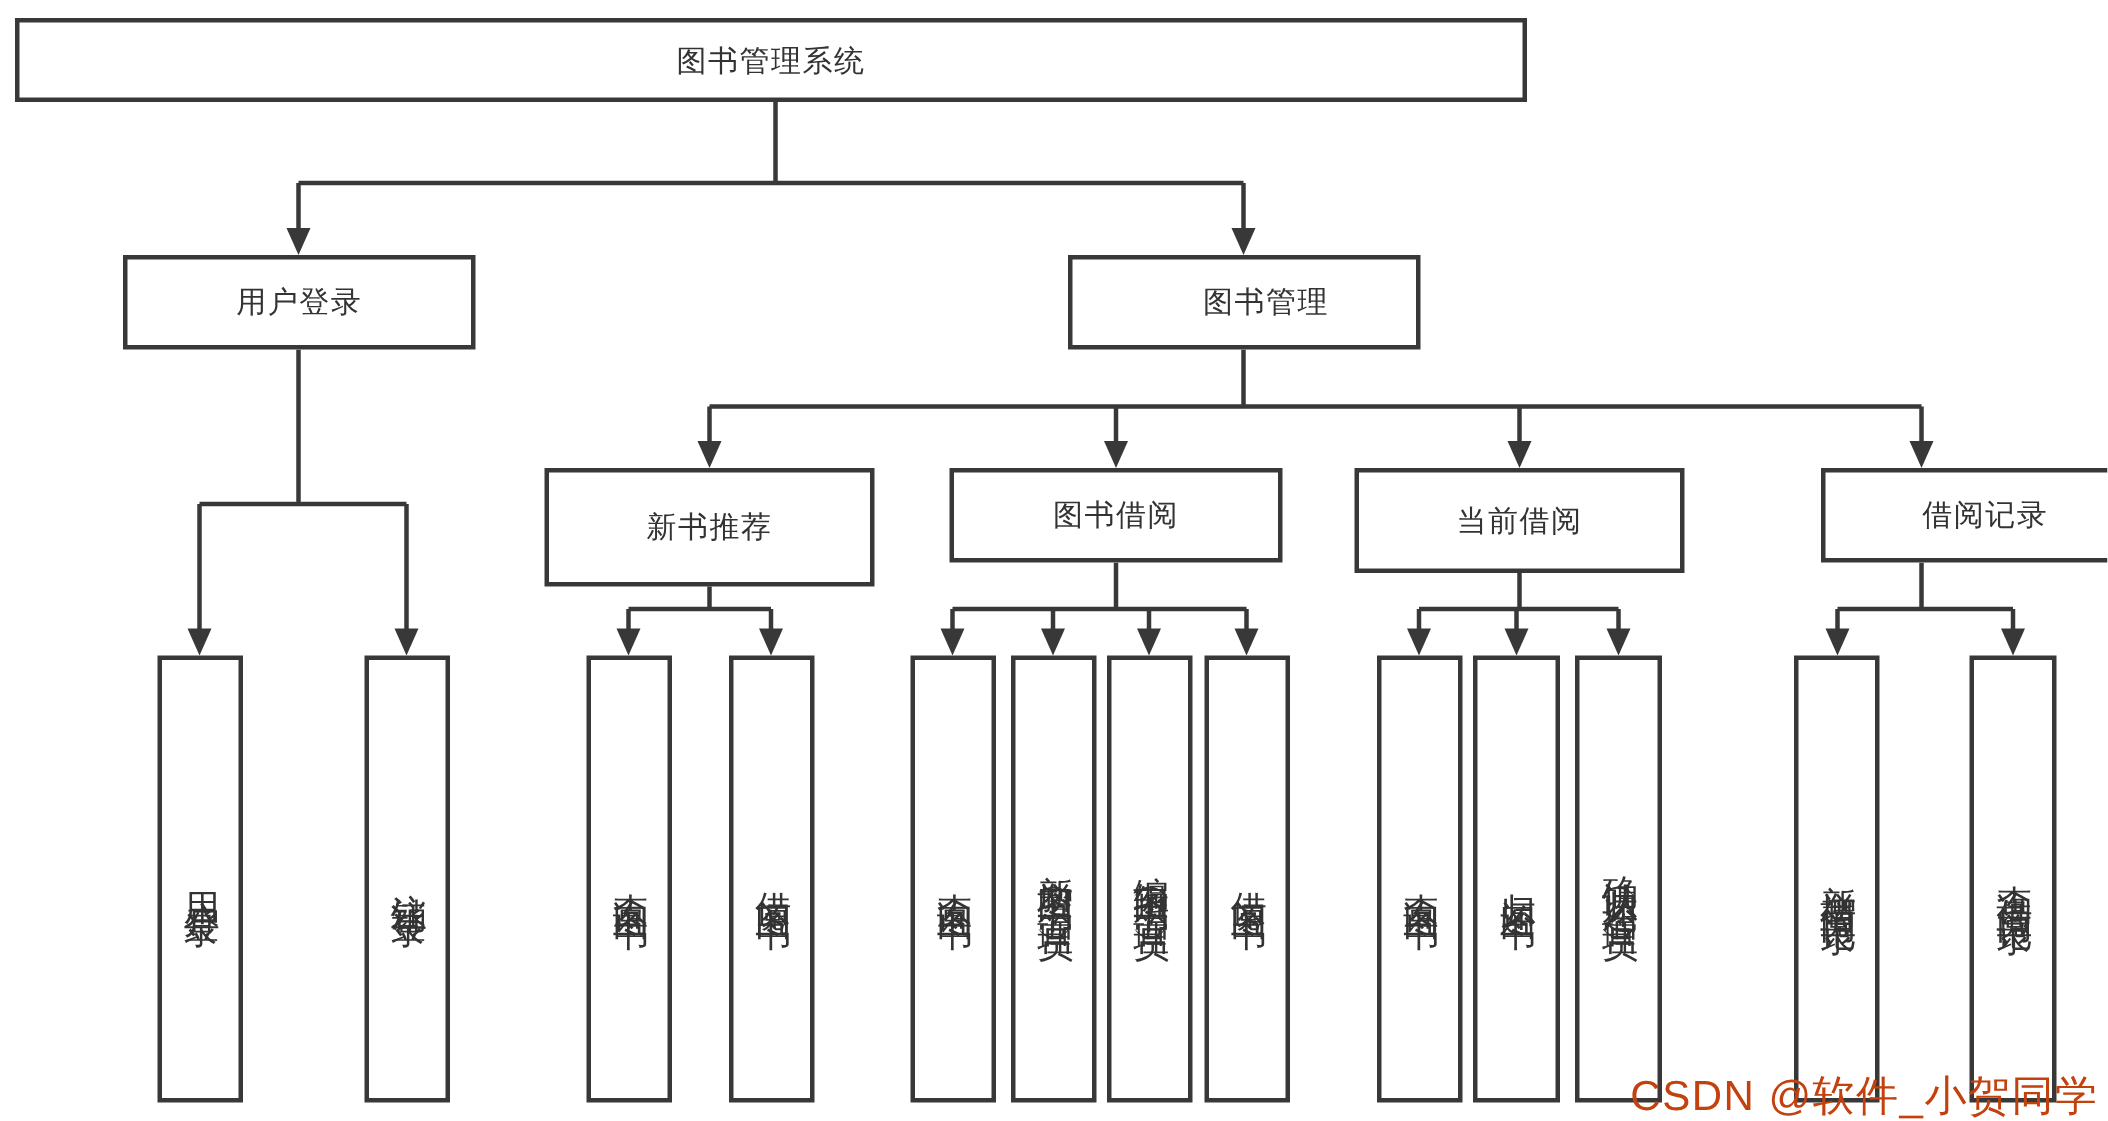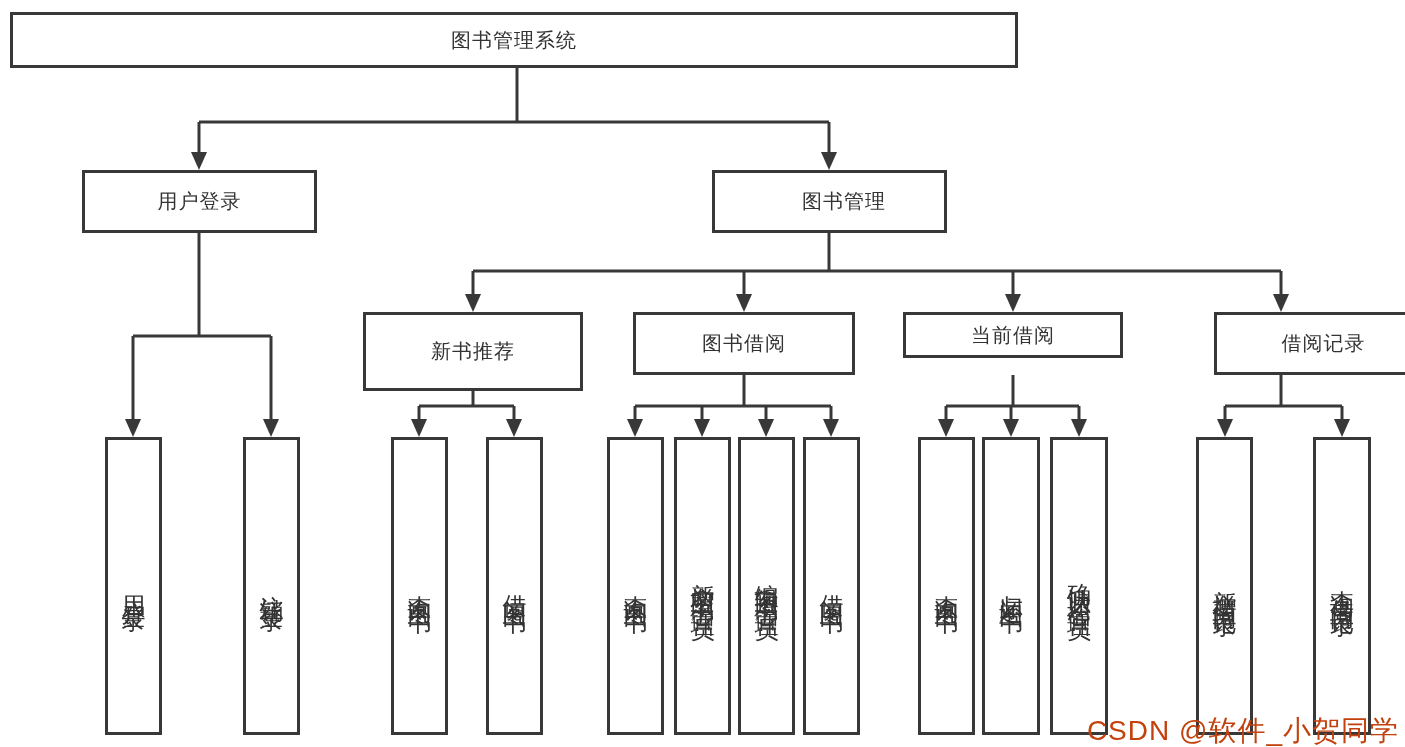--- a/index.html
+++ b/index.html
@@ -115,21 +115,21 @@
     </g>
   </svg>
 
   <div class="box root" style="left:10px; top:12px; width:1008px; height:56px;">图书管理系统</div>
 
   <div class="box hnode" style="left:82px; top:170px; width:235px; height:63px;">用户登录</div>
   <div class="box hnode" style="left:712px; top:170px; width:235px; height:63px;padding-left:29px;">图书管理</div>
 
   <div class="box hnode" style="left:363px; top:312px; width:220px; height:79px;">新书推荐</div>
   <div class="box hnode" style="left:633px; top:312px; width:222px; height:63px;">图书借阅</div>
-  <div class="box hnode" style="left:903px; top:312px; width:220px; height:46px;">当前借阅</div>
+  <div class="box hnode" style="left:903px; top:312px; width:220px; height:70px;">当前借阅</div>
   <div class="box hnode" style="left:1172px; top:312px; width:219px; height:63px;margin-left:42px;">借阅记录</div>
 
   <div class="box leaf" style="left:105px; top:437px; width:57px; height:298px;">用户登录</div>
   <div class="box leaf" style="left:243px; top:437px; width:57px; height:298px;">注销登录</div>
 
   <div class="box leaf" style="left:391px; top:437px; width:57px; height:298px;">查询图书</div>
   <div class="box leaf" style="left:486px; top:437px; width:57px; height:298px;">借阅图书</div>
 
   <div class="box leaf" style="left:607px; top:437px; width:57px; height:298px;">查询图书</div>
   <div class="box leaf" style="left:674px; top:437px; width:57px; height:298px;">新增图书（管理员）</div>

